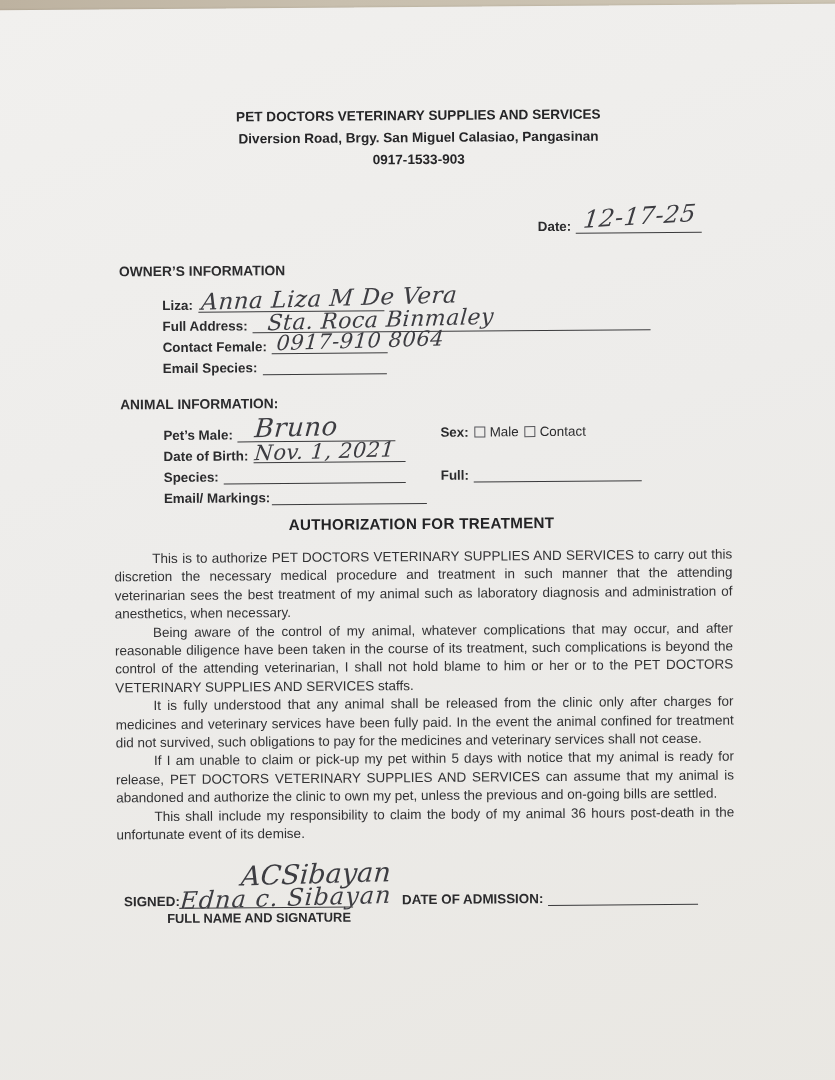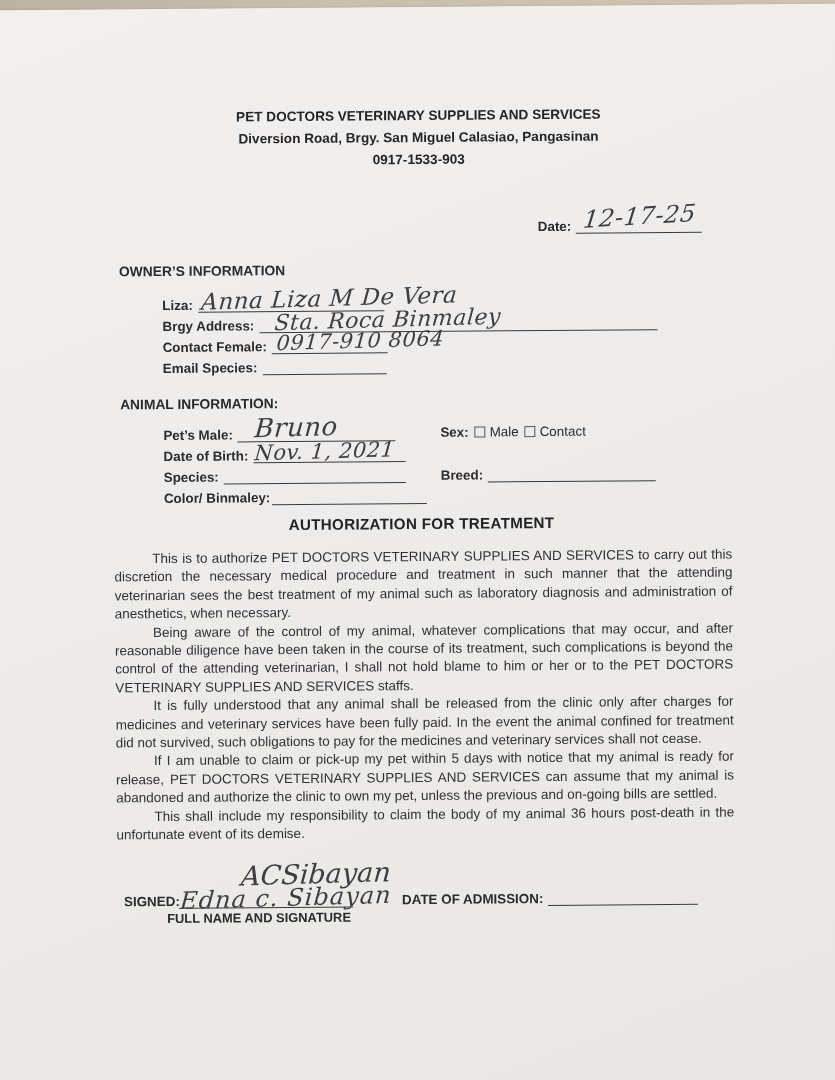--- a/index.html
+++ b/index.html
@@ -91,21 +91,21 @@
       <span class="lbl">Date:</span><span class="ul" style="width:126px;"><span class="hand" style="font-size:24px; bottom:-1px; left:6px; transform: skewX(-10deg) rotate(-3deg);">12-17-25</span></span>
     </div>
 
     <div class="abs lbl" style="top:255px; left:117px; font-size:13.8px;">OWNER’S INFORMATION</div>
 
     <div class="abs row" style="top:288px; left:160px;">
       <span class="lbl">Liza:</span><span class="ul" style="width:186px;"><span class="hand" style="font-size:23px; bottom:-3px; left:2px;">Anna Liza M De Vera</span></span>
     </div>
 
     <div class="abs row" style="top:309px; left:160px;">
-      <span class="lbl">Brgy Address:</span><span class="ul" style="width:398px;"><span class="hand" style="font-size:22px; bottom:-3px; left:14px;">Sta. Roca Binmaley</span></span>
+      <span class="lbl">Full Address:</span><span class="ul" style="width:398px;"><span class="hand" style="font-size:22px; bottom:-3px; left:14px;">Sta. Roca Binmaley</span></span>
     </div>
 
     <div class="abs row" style="top:330px; left:160px;">
       <span class="lbl">Contact Female:</span><span class="ul" style="width:116px;"><span class="hand" style="font-size:21px; bottom:-2px; left:4px;">0917-910 8064</span></span>
     </div>
 
     <div class="abs row" style="top:351px; left:160px;">
       <span class="lbl">Email Species:</span><span class="ul" style="width:124px;"></span>
     </div>
 
@@ -119,25 +119,25 @@
     </div>
 
     <div class="abs row" style="top:439px; left:160px;">
       <span class="lbl">Date of Birth:</span><span class="ul" style="width:152px;"><span class="hand" style="font-size:21px; bottom:-3px; left:0px;">Nov. 1, 2021</span></span>
     </div>
 
     <div class="abs row" style="top:460px; left:160px;">
       <span class="lbl">Species:</span><span class="ul" style="width:182px;"></span>
     </div>
     <div class="abs row" style="top:460px; left:437px;">
-      <span class="lbl">Breed:</span><span class="ul" style="width:168px;"></span>
+      <span class="lbl">Full:</span><span class="ul" style="width:168px;"></span>
     </div>
 
     <div class="abs row" style="top:481px; left:160px;">
-      <span class="lbl">Color/ Binmaley:</span><span class="ul" style="width:155px; margin-left:2px;"></span>
+      <span class="lbl">Email/ Markings:</span><span class="ul" style="width:155px; margin-left:2px;"></span>
     </div>
 
     <div class="abs auth-title" style="top:508px; left:0;">AUTHORIZATION FOR TREATMENT</div>
 
     <div class="abs paras" style="top:541px; left:110px;">
       <p>This is to authorize PET DOCTORS VETERINARY SUPPLIES AND SERVICES to carry out this discretion the necessary medical procedure and treatment in such manner that the attending veterinarian sees the best treatment of my animal such as laboratory diagnosis and administration of anesthetics, when necessary.</p>
       <p>Being aware of the control of my animal, whatever complications that may occur, and after reasonable diligence have been taken in the course of its treatment, such complications is beyond the control of the attending veterinarian, I shall not hold blame to him or her or to the PET DOCTORS VETERINARY SUPPLIES AND SERVICES staffs.</p>
       <p>It is fully understood that any animal shall be released from the clinic only after charges for medicines and veterinary services have been fully paid. In the event the animal confined for treatment did not survived, such obligations to pay for the medicines and veterinary services shall not cease.</p>
       <p>If I am unable to claim or pick-up my pet within 5 days with notice that my animal is ready for release, PET DOCTORS VETERINARY SUPPLIES AND SERVICES can assume that my animal is abandoned and authorize the clinic to own my pet, unless the previous and on-going bills are settled.</p>
       <p>This shall include my responsibility to claim the body of my animal 36 hours post-death in the unfortunate event of its demise.</p>

